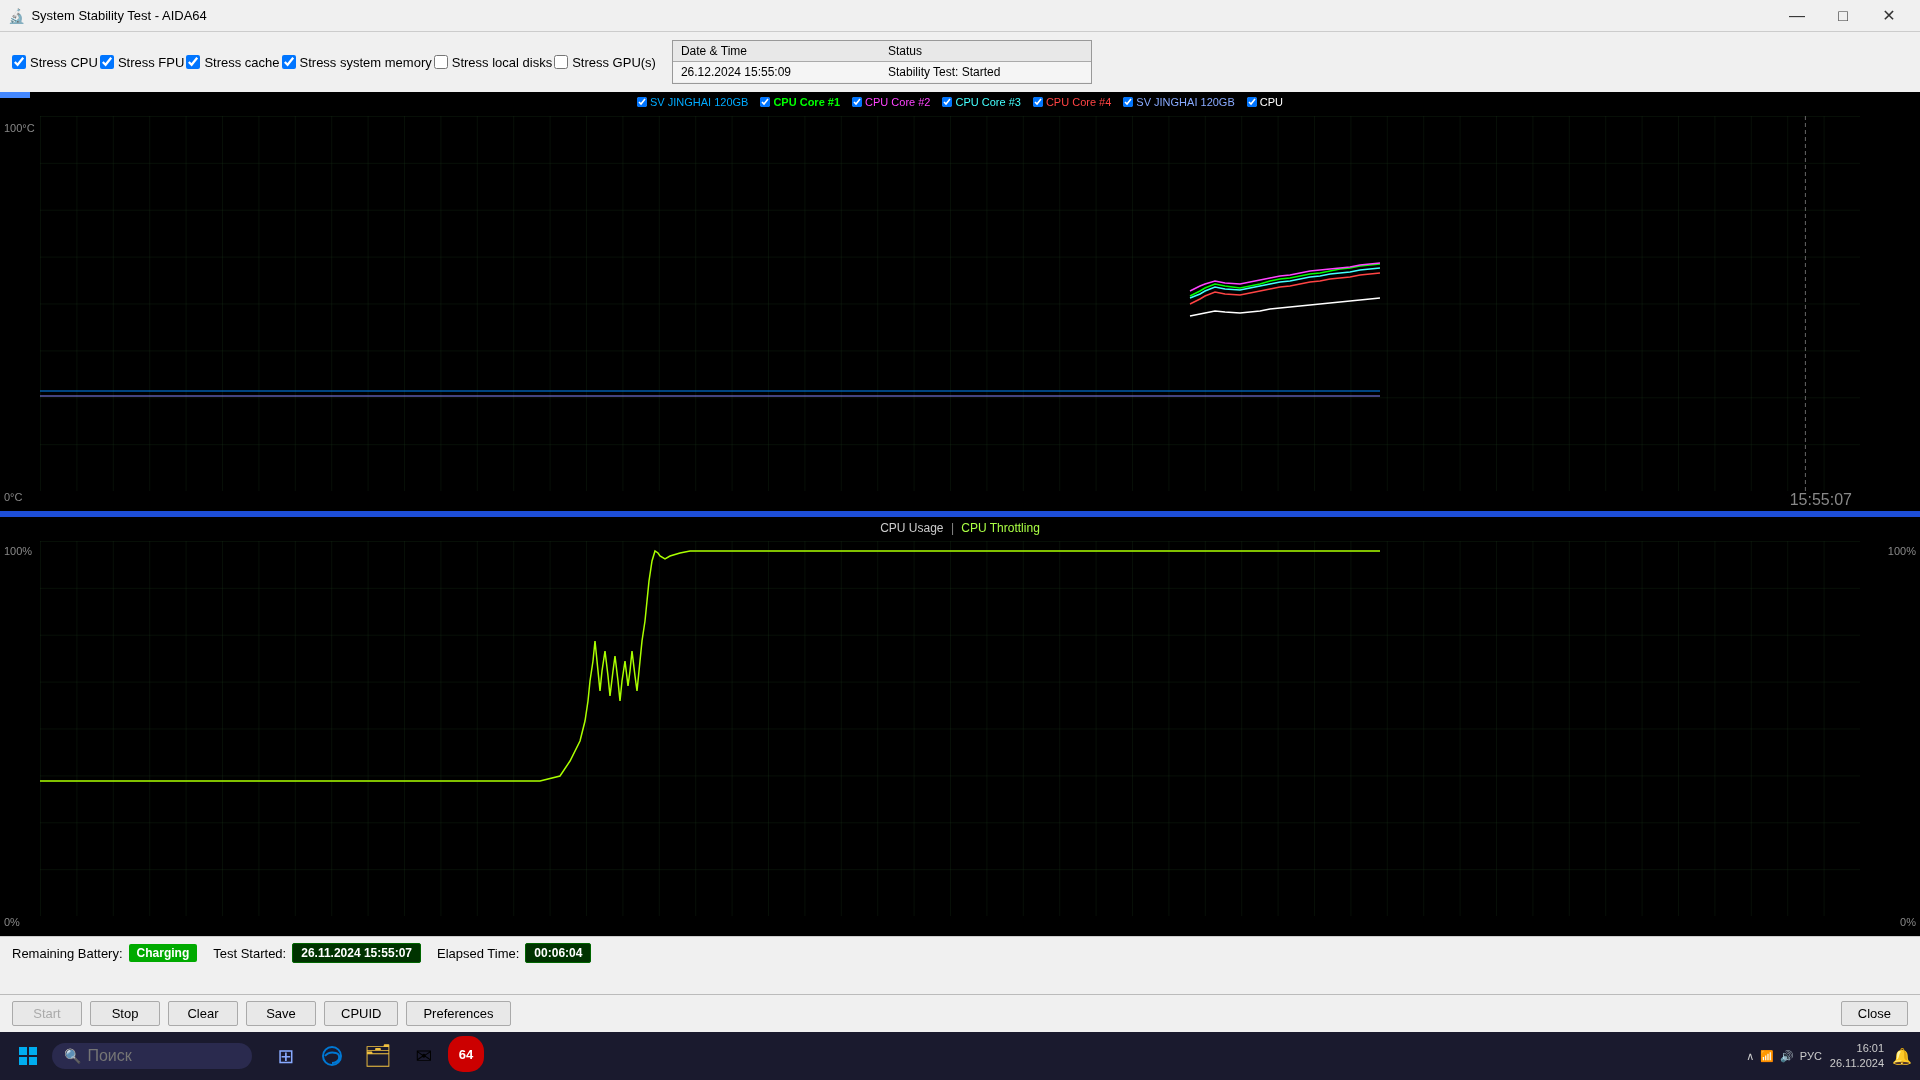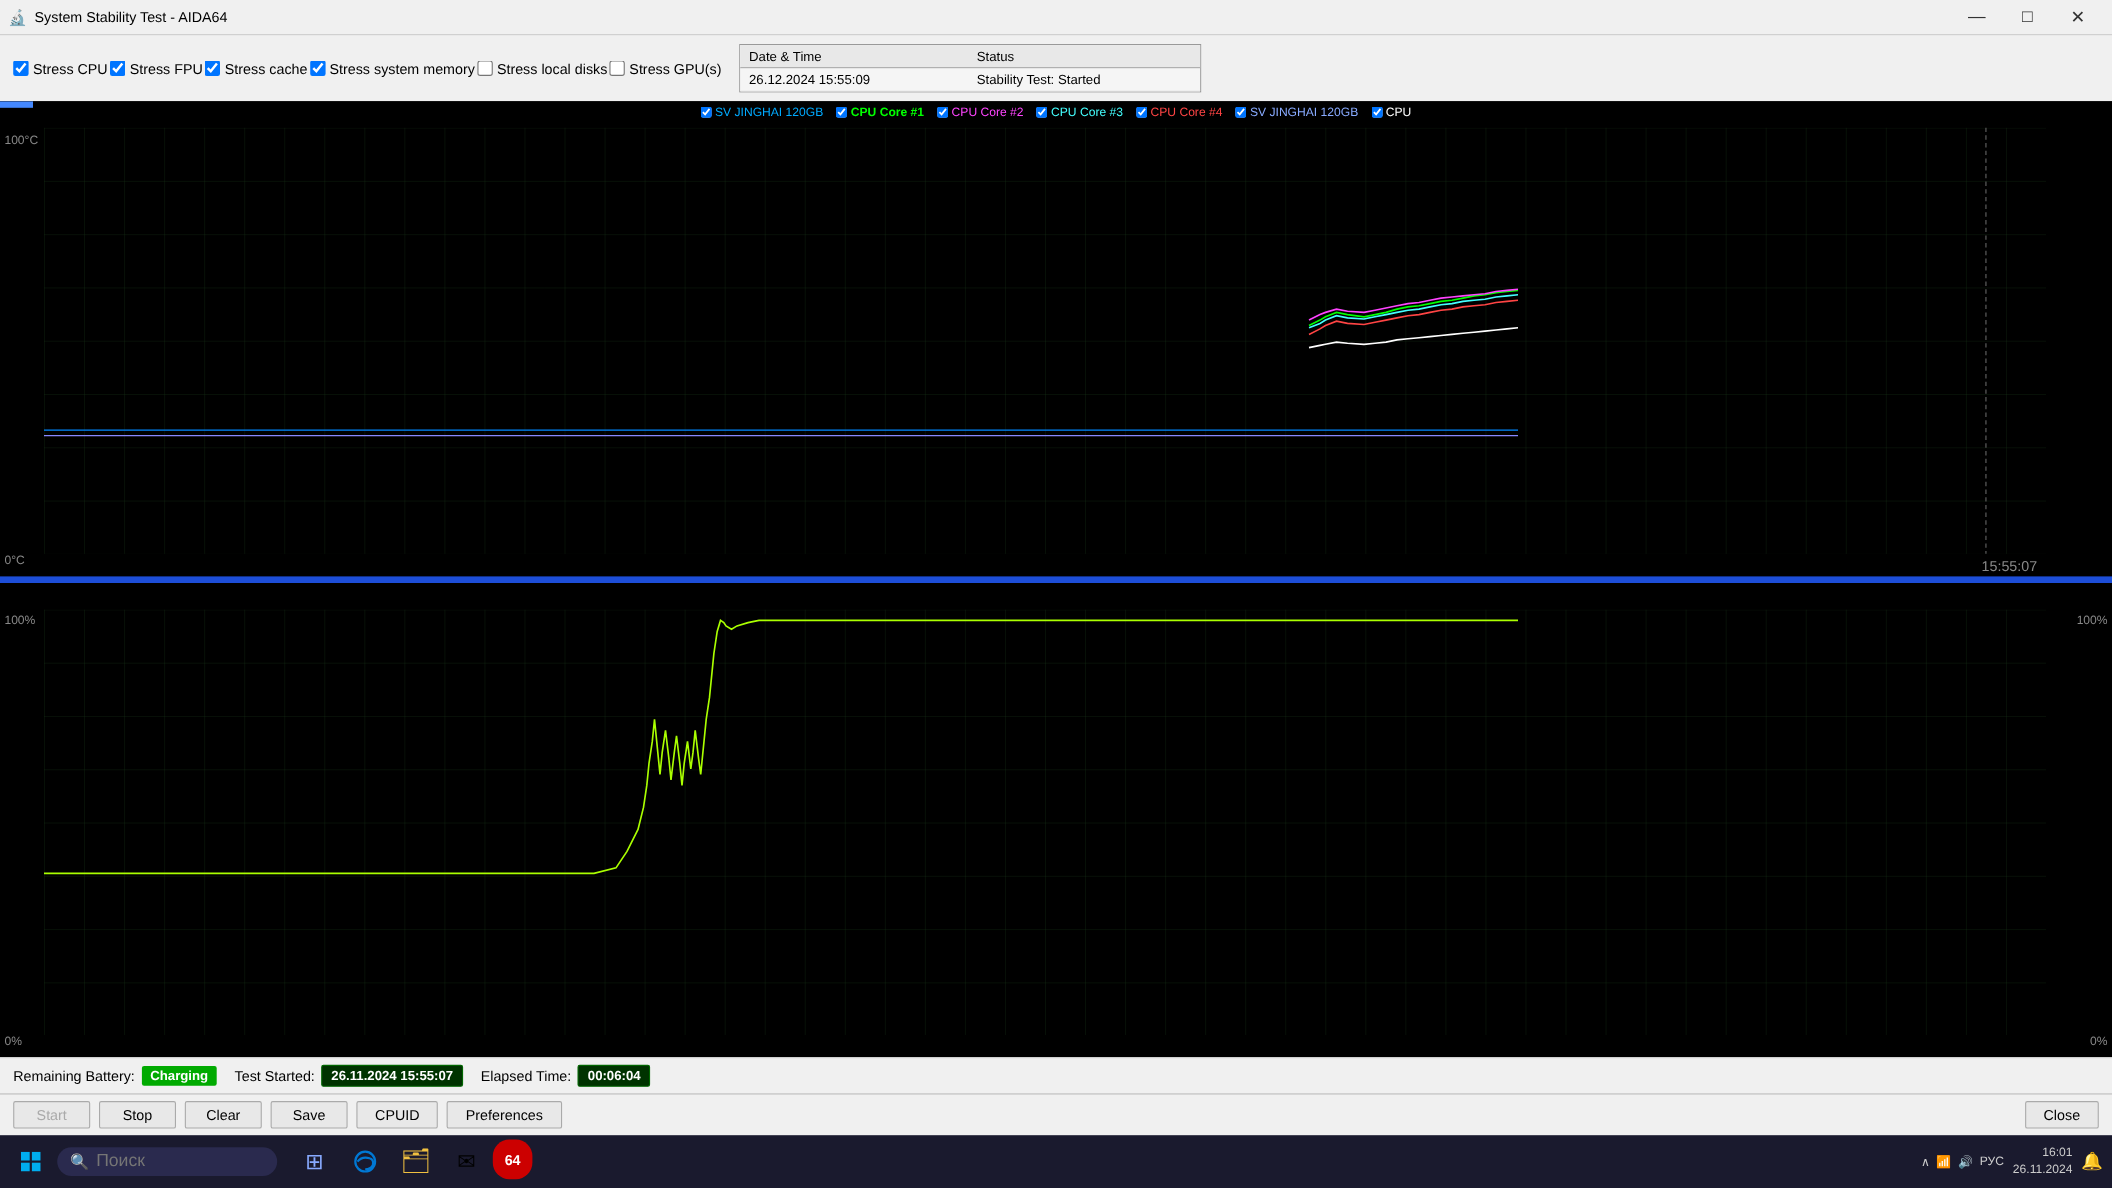--- a/index.html
+++ b/index.html
@@ -184,20 +184,21 @@
     .badge-dark { background: #003300; color: #ffffff; border: 1px solid #006600; }
 
     
     #button-bar {
       background: #f0f0f0;
       padding: 6px 12px;
       display: flex;
       align-items: flex-end;
       gap: 8px;
       border-top: 1px solid #bbb;
+      margin-top: 25px;
     }
     .action-btn {
       padding: 4px 16px;
       min-width: 70px;
       border: 1px solid #aaa;
       background: #e8e8e8;
       cursor: pointer;
       font-size: 13px;
       border-radius: 2px;
     }
@@ -274,21 +275,21 @@
       top: 0; left: 0;
       width: 30px; height: 6px;
       background: #4488ff;
     }
 
     
     .time-label {
       position: absolute;
       bottom: 2px;
       color: #888;
-      font-size: 13px;
+      font-size: 16px;
     }
   </style>
 </head>
 <body>
 
 <div id="title-bar">
   <span style="font-size:14px; margin-right:6px;">🔬</span>
   <span>System Stability Test - AIDA64</span>
   <div class="window-controls">
     <button class="win-btn">—</button>
@@ -418,20 +419,25 @@
         <text x="102%" y="165" fill="#00ff00" font-size="10" text-anchor="start">55</text>
         <text x="102%" y="178" fill="#ff4444" font-size="10" text-anchor="start">56</text>
         <text x="102%" y="275" fill="#cccccc" font-size="10" text-anchor="start">35 35</text>
       </svg>
 
       <div class="time-label" style="right: 68px; bottom: 2px;">15:55:07</div>
     </div>
 
     <div id="cpu-chart">
 
+      <div style="position:absolute; top:4px; left:0; right:0; text-align:center; font-size:12px; z-index:10;">
+        <span style="color:#cccccc;">CPU Usage</span>
+        <span style="color:#888; margin: 0 4px;"> | </span>
+        <span style="color:#aaff44;">CPU Throttling</span>
+      </div>
 
       <div class="y-label-top" style="top:28px; color:#888;">100%</div>
       <div class="y-label-bottom">0%</div>
       <div style="position:absolute; right:4px; top:28px; color:#888; font-size:11px;">100%</div>
       <div style="position:absolute; right:4px; bottom:8px; color:#888; font-size:11px;">0%</div>
 
       <svg style="position:absolute; top:24px; left:40px; right:60px; bottom:20px; width:calc(100% - 100px); height:calc(100% - 44px);">
         <defs>
           <pattern id="gridH2" x="0" y="0" width="100%" height="12.5%" patternUnits="objectBoundingBox">
             <line x1="0" y1="0" x2="100%" y2="0" stroke="#1a3a1a" stroke-width="0.5"></line>

